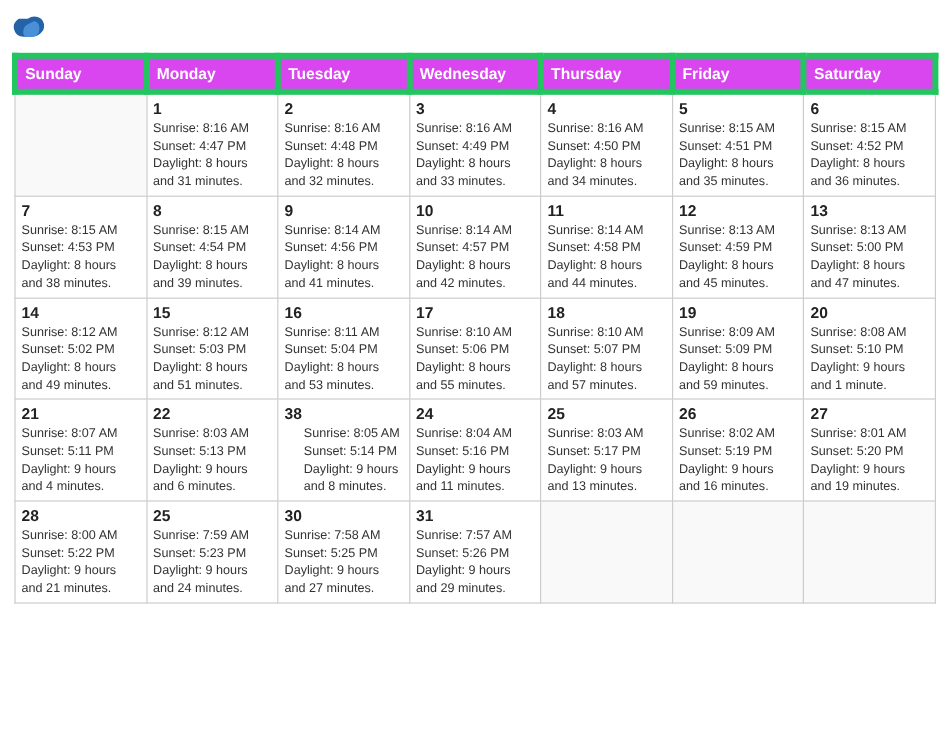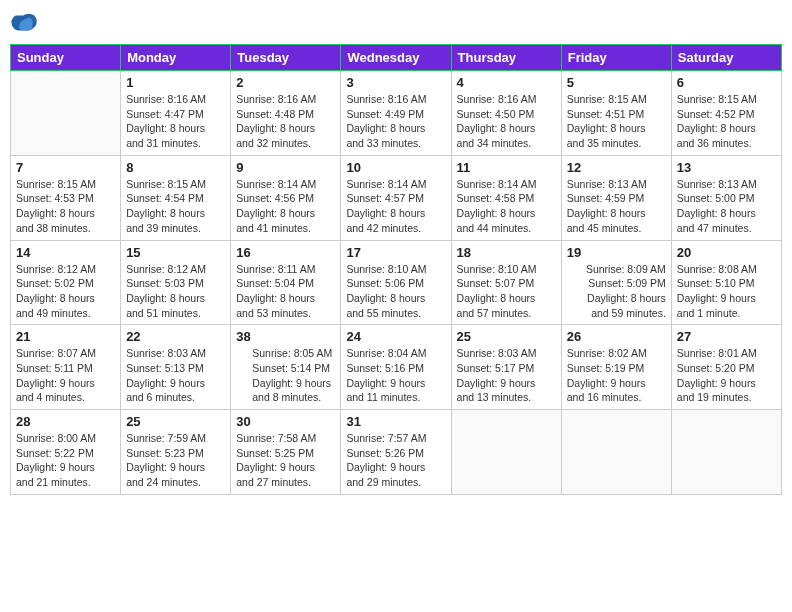--- a/index.html
+++ b/index.html
@@ -43,27 +43,27 @@
     .subtitle {
       font-size: 14px;
       color: #444;
     }
     .calendar {
       width: 100%;
       border-collapse: collapse;
       font-size: 11px;
     }
     .calendar th {
-      background: #6d28d9;
+      background: #d946ef;
       color: #fff;
       text-align: left;
       padding: 5px 6px;
       font-size: 13px;
       font-weight: bold;
-      border: 1px solid #22c55e;
+      border: 5px solid #22c55e;
     }
     .calendar td {
       border: 1px solid #ccc;
       vertical-align: top;
       padding: 4px 5px;
       width: calc(100% / 7);
       min-height: 80px;
       background: #fff;
     }
     .calendar td.empty {
@@ -242,21 +242,21 @@
         </td>
         <td>
           <span class="day-number">18</span>
           <div class="day-info" style="white-space: pre-wrap;">Sunrise: 8:10 AM
 Sunset: 5:07 PM
 Daylight: 8 hours
 and 57 minutes.</div>
         </td>
         <td>
           <span class="day-number">19</span>
-          <div class="day-info" style="white-space: pre-wrap; text-align: right;">Sunrise: 8:09 AM
+          <div class="day-info" style="white-space: pre-wrap;">Sunrise: 8:09 AM
 Sunset: 5:09 PM
 Daylight: 8 hours
 and 59 minutes.</div>
         </td>
         <td>
           <span class="day-number">20</span>
           <div class="day-info" style="white-space: pre-wrap;">Sunrise: 8:08 AM
 Sunset: 5:10 PM
 Daylight: 9 hours
 and 1 minute.</div>

